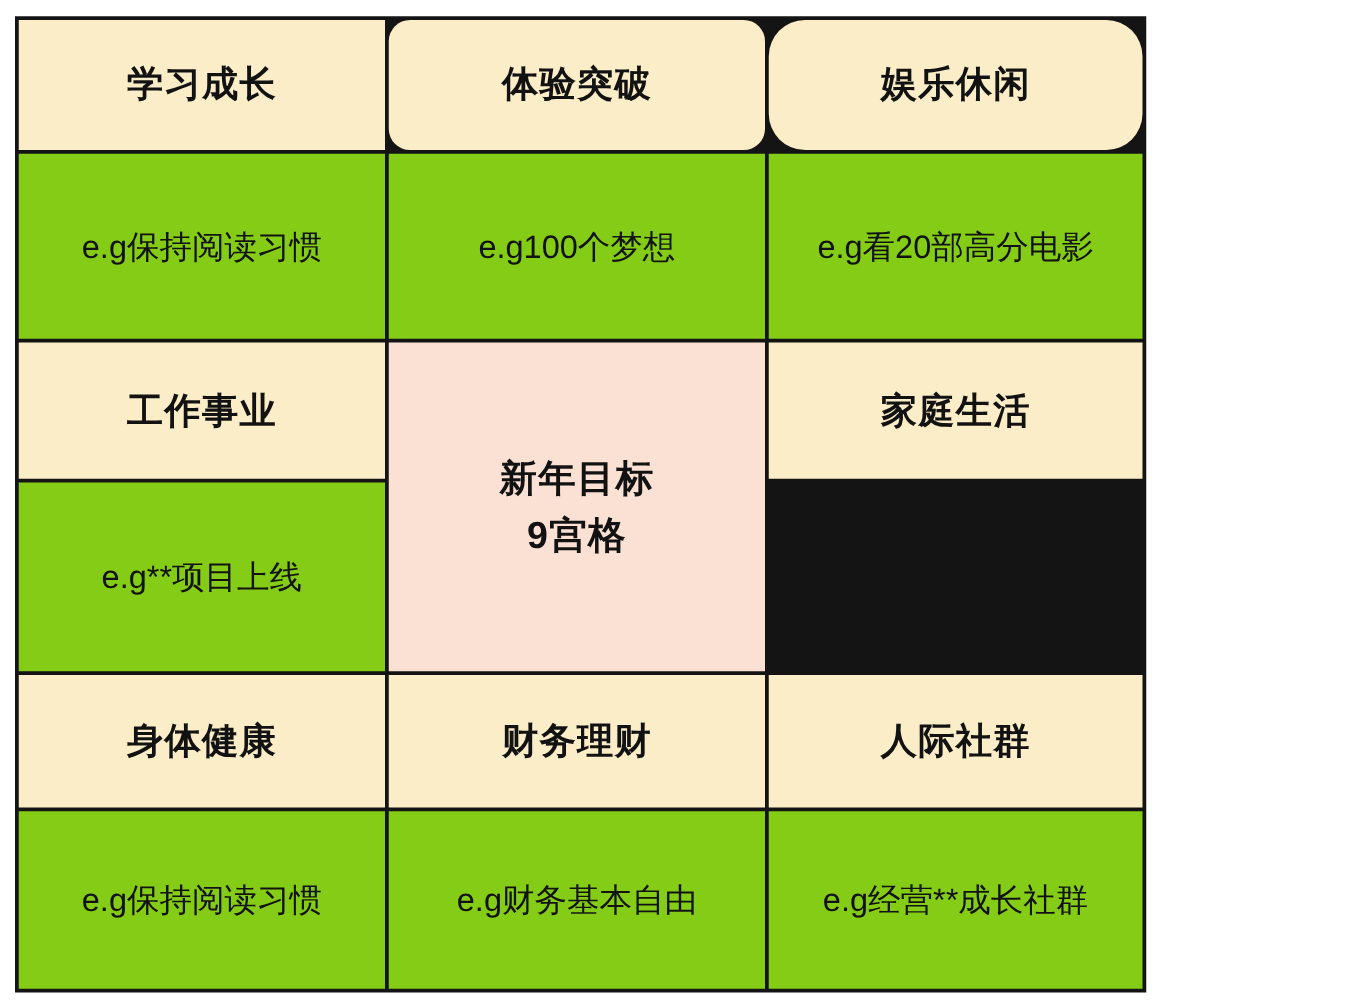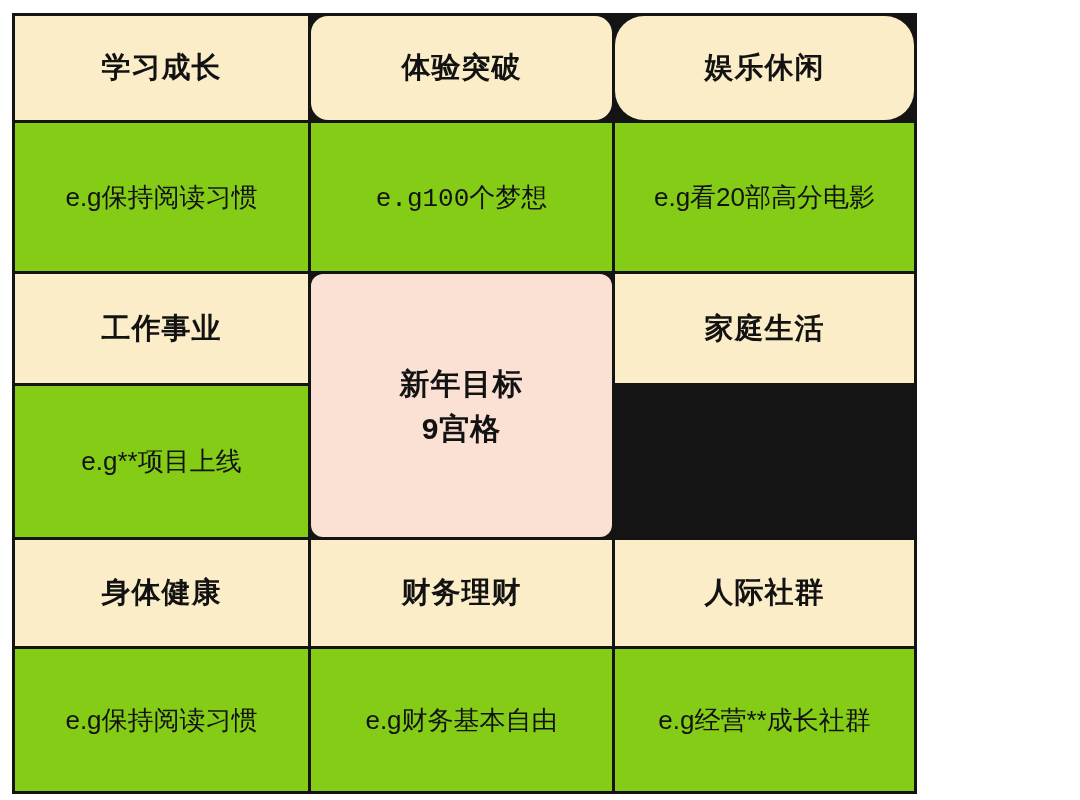--- a/index.html
+++ b/index.html
@@ -49,27 +49,27 @@
     font-weight: 700;
     font-size: 30px;
     line-height: 1.5;
     letter-spacing: 1px;
   }
   
   .r1c1 { grid-area: 1 / 1; }
   .r1c2 { grid-area: 1 / 2; border-radius: 17px; }
   .r1c3 { grid-area: 1 / 3; border-radius: 29px; }
   .r2c1 { grid-area: 2 / 1; }
-  .r2c2 { grid-area: 2 / 2; font-family: Liberation Mono, monospace; }
+  .r2c2 { grid-area: 2 / 2; }
   .r2c3 { grid-area: 2 / 3; }
   .r3c1 { grid-area: 3 / 1; }
   .r3c3 { grid-area: 3 / 3; }
   .r4c1 { grid-area: 4 / 1; }
   .r4c3 { grid-area: 4 / 3; }
-  .rcenter { grid-area: 3 / 2 / 5 / 3; border-radius: 12px; }
+  .rcenter { grid-area: 3 / 2 / 5 / 3; }
   .r5c1 { grid-area: 5 / 1; }
   .r5c2 { grid-area: 5 / 2; }
   .r5c3 { grid-area: 5 / 3; }
   .r6c1 { grid-area: 6 / 1; }
   .r6c2 { grid-area: 6 / 2; }
   .r6c3 { grid-area: 6 / 3; }
 </style>
 </head>
 <body>
 

